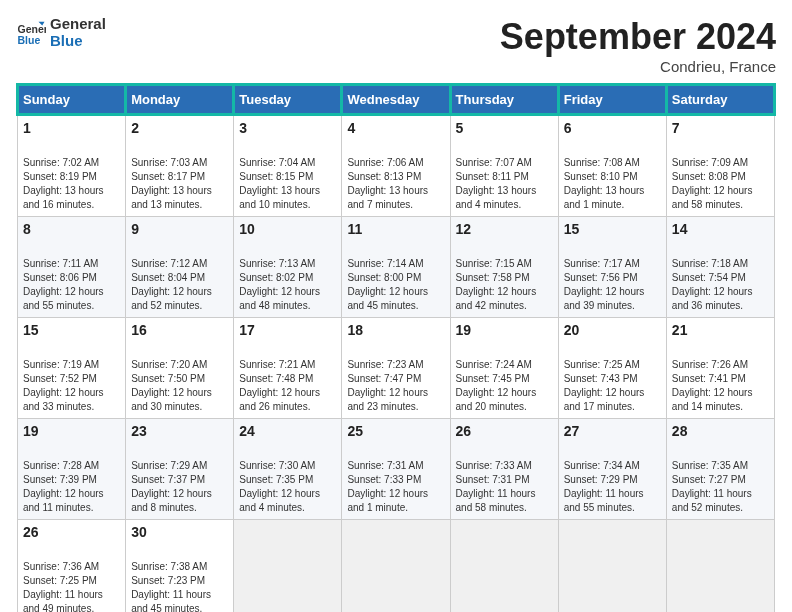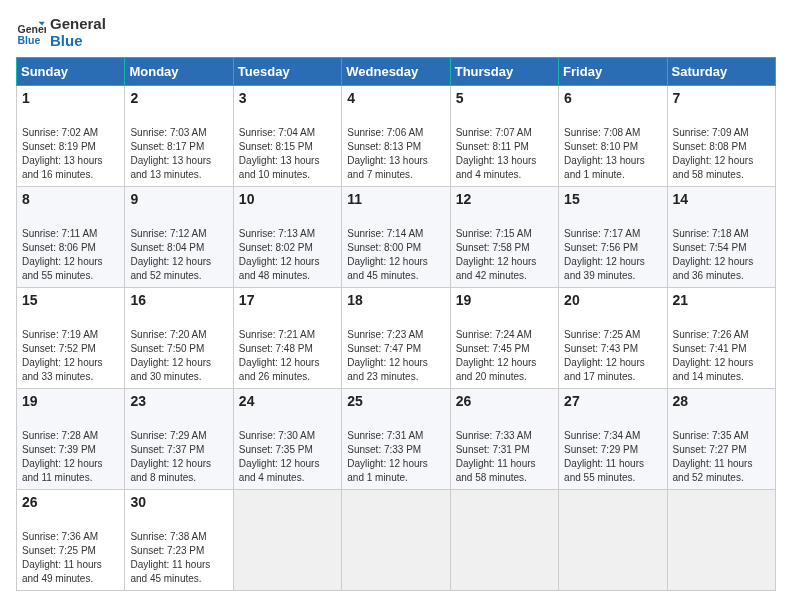--- a/index.html
+++ b/index.html
@@ -40,21 +40,21 @@
       border-collapse: collapse;
       table-layout: fixed;
     }
     thead tr th {
       background: #2a6db5;
       color: #fff;
       font-size: 13px;
       font-weight: bold;
       padding: 6px 4px;
       text-align: left;
-      border: 1px solid #14b8a6;
+      border: 3px solid #14b8a6;
     }
     tbody tr td {
       vertical-align: top;
       border: 1px solid #ccc;
       padding: 4px 5px;
       font-size: 10.5px;
       color: #222;
       min-height: 80px;
       height: 88px;
       background: #fff;
@@ -86,20 +86,24 @@
     <svg class="logo-icon" viewBox="0 0 40 40">
       <text x="2" y="20" font-size="14" font-weight="bold" fill="#333">General</text>
       <text x="2" y="34" font-size="14" font-weight="bold" fill="#1a6eb5">Blue</text>
       <polygon points="30,5 40,15 35,10 38,5" fill="#1a6eb5"></polygon>
     </svg>
     <div>
       <div style="font-size:15px;font-weight:bold;color:#333;line-height:1.1">General</div>
       <div style="font-size:15px;font-weight:bold;color:#1a6eb5;line-height:1.1">Blue</div>
     </div>
   </div>
+  <div class="title-block">
+    <div class="month-title">September 2024</div>
+    <div class="location">Condrieu, France</div>
+  </div>
 </div>
 
 <table>
   <thead>
     <tr>
     <th>Sunday</th>
         <th>Monday</th>
         <th>Tuesday</th>
         <th>Wednesday</th>
         <th>Thursday</th>

